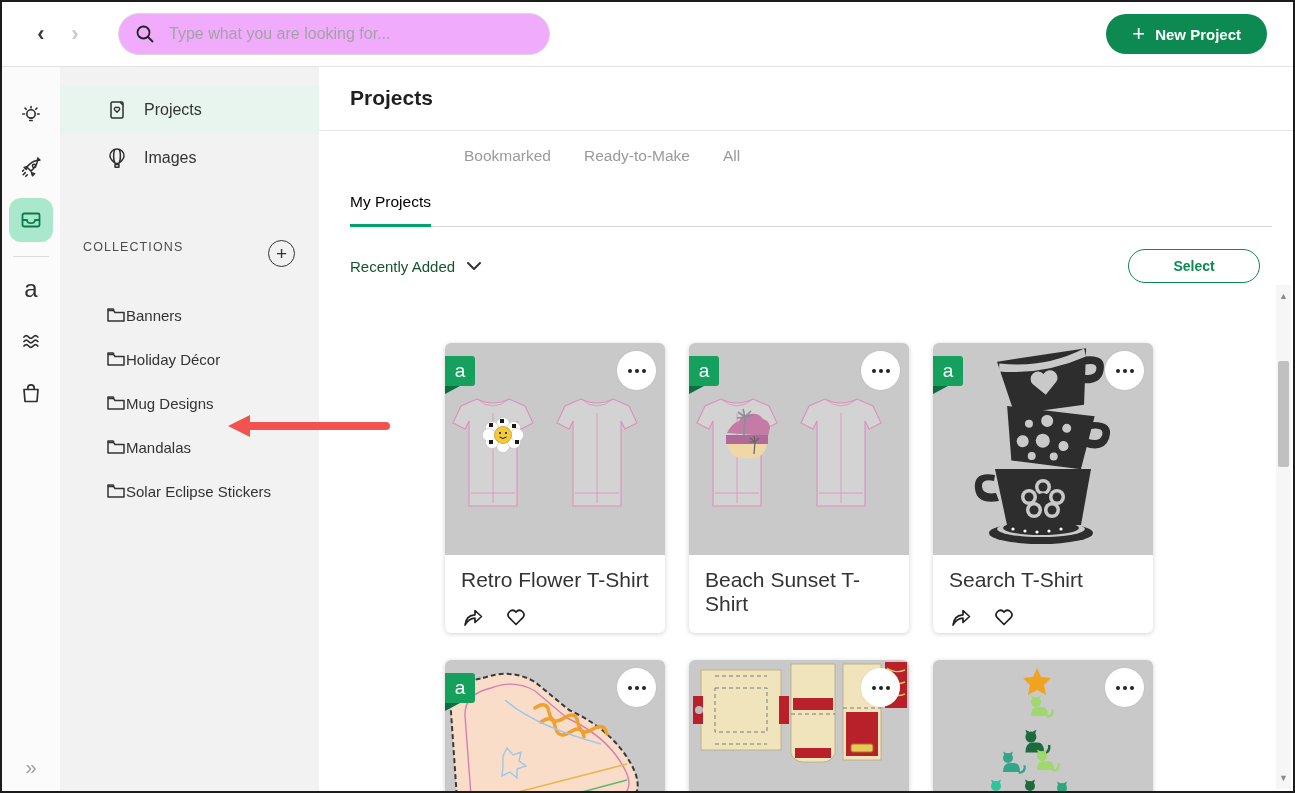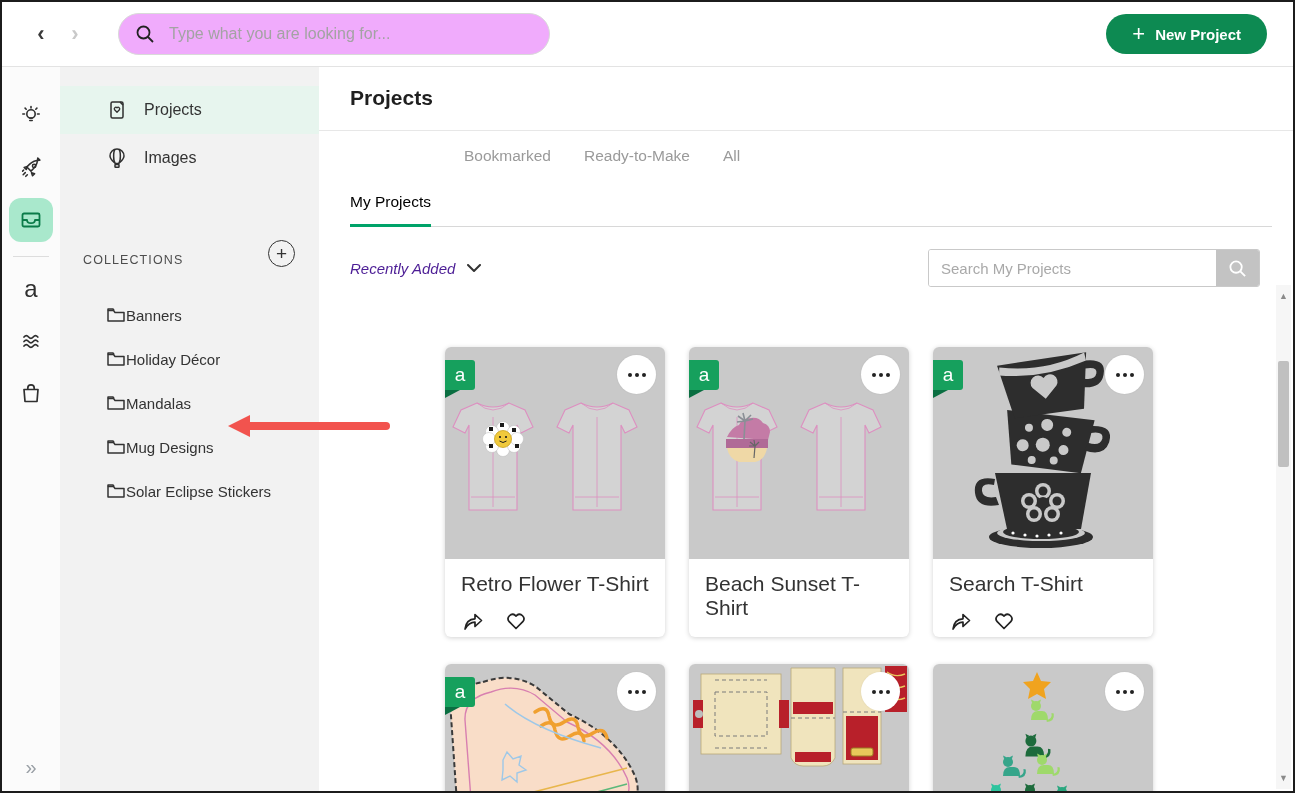--- a/index.html
+++ b/index.html
@@ -22,38 +22,38 @@
   .rail-item{width:44px;height:44px;display:flex;align-items:center;justify-content:center;border-radius:12px;margin-bottom:8px;color:#2f2f2f;cursor:pointer;}
   .rail-item.active{background:#a9e8cc;color:#0b7b49;}
   .rail-divider{width:36px;border-top:1px solid #ddd;margin:6px 0 10px;}
   .rail-logo{font-size:24px;color:#2f2f2f;line-height:1;}
   .rail-expand{position:absolute;bottom:12px;left:0;width:58px;text-align:center;color:#9aa0a6;font-size:20px;cursor:pointer;}
 
   
   .sidebar{position:absolute;top:64px;left:58px;bottom:0;width:259px;background:#f2f2f2;z-index:10;box-sizing:border-box;padding-top:20px;}
   .side-item{display:flex;align-items:center;height:48px;padding-left:46px;gap:16px;font-size:16px;color:#333;cursor:pointer;}
   .side-item.active{background:#e7f5ee;}
-  .collections-head{display:flex;align-items:flex-end;justify-content:space-between;margin:58px 24px 0 23px;}
+  .collections-head{display:flex;align-items:flex-start;justify-content:space-between;margin:58px 24px 0 23px;}
   .collections-title{font-size:12.5px;letter-spacing:1.1px;color:#4d4d4d;}
   .add-collection{width:27px;height:27px;border-radius:50%;border:1.6px solid #333;background:transparent;display:flex;align-items:center;justify-content:center;font-size:19px;color:#333;cursor:pointer;line-height:1;padding:0;}
   .collection-list{margin-top:26px;}
   .collection-item{display:flex;align-items:center;height:44px;padding-left:46px;font-size:15px;color:#333;cursor:pointer;}
 
   
   .annotate-arrow{position:absolute;top:413px;left:226px;width:166px;height:22px;z-index:40;pointer-events:none;}
 
   
   .main{position:absolute;top:64px;left:317px;right:0;bottom:0;background:#fff;box-sizing:border-box;padding-left:31px;overflow:hidden;}
   .page-title{padding-top:20px;font-size:21px;font-weight:bold;color:#1f1f1f;}
   .title-divider{border-bottom:1px solid #e7e7e7;margin-top:20px;margin-left:-31px;}
   .tabs{display:flex;gap:33px;margin-top:16px;border-bottom:1px solid #d8d8d8;width:922px;}
   .tab{font-size:15.5px;color:#9a9a9a;padding-bottom:13px;cursor:pointer;border-bottom:3px solid transparent;margin-bottom:-1px;}
   .tab.active{color:#000000;border-bottom-color:#00a369;margin-top:46px;}
   .toolbar{display:flex;align-items:center;margin-top:22px;padding-right:33px;}
-  .sort{display:flex;align-items:center;gap:12px;font-size:15px;color:#4c1d95;cursor:pointer;font-style:italic;}
+  .sort{display:flex;align-items:center;gap:12px;font-size:15px;color:#14532d;cursor:pointer;}
   .toolbar-right{margin-left:auto;display:flex;align-items:center;gap:17px;}
   .btn-select{width:132px;height:34px;border-radius:17px;border:1.6px solid #0d8a52;background:#fff;color:#0d8a52;font-size:14px;font-weight:bold;cursor:pointer;font-family:inherit;}
   .proj-search{display:flex;align-items:stretch;width:332px;height:38px;border:1px solid #c9c9c9;border-radius:3px;overflow:hidden;box-sizing:border-box;background:#fff;}
   .proj-search input{flex:1;border:none;outline:none;padding:0 12px;font-size:15px;color:#444;font-family:inherit;}
   .proj-search input::placeholder{color:#a9a9a9;}
   .proj-search button{width:43px;border:none;background:#c3c3c3;display:flex;align-items:center;justify-content:center;cursor:pointer;}
 
   
   .grid{margin-top:60px;margin-left:95px;display:grid;grid-template-columns:repeat(3,220px);column-gap:24px;row-gap:27px;}
   .card{width:220px;height:290px;border-radius:6px;background:#fff;box-shadow:0 1px 5px rgba(0,0,0,0.18);overflow:hidden;position:relative;}
@@ -173,28 +173,28 @@
             <path d="M2 5.5 h5.5 l1.5 2 h9 v8.5 h-16z"></path>
             <path d="M2 5.5 v-1.5 h5 l1 1.5"></path>
           </svg>
         <span>Holiday Décor</span>
       </div>
       <div class="collection-item">
         <svg width="20" height="20" viewBox="0 0 20 20" fill="none" stroke="#333" stroke-width="1.5" stroke-linejoin="round">
             <path d="M2 5.5 h5.5 l1.5 2 h9 v8.5 h-16z"></path>
             <path d="M2 5.5 v-1.5 h5 l1 1.5"></path>
           </svg>
-        <span>Mandalas</span>
+        <span>Mug Designs</span>
       </div>
       <div class="collection-item">
         <svg width="20" height="20" viewBox="0 0 20 20" fill="none" stroke="#333" stroke-width="1.5" stroke-linejoin="round">
             <path d="M2 5.5 h5.5 l1.5 2 h9 v8.5 h-16z"></path>
             <path d="M2 5.5 v-1.5 h5 l1 1.5"></path>
           </svg>
-        <span>Mug Designs</span>
+        <span>Mandalas</span>
       </div>
       <div class="collection-item">
         <svg width="20" height="20" viewBox="0 0 20 20" fill="none" stroke="#333" stroke-width="1.5" stroke-linejoin="round">
             <path d="M2 5.5 h5.5 l1.5 2 h9 v8.5 h-16z"></path>
             <path d="M2 5.5 v-1.5 h5 l1 1.5"></path>
           </svg>
         <span>Solar Eclipse Stickers</span>
       </div>
     </div>
   </div>
@@ -216,29 +216,21 @@
     </div>
 
     <div class="toolbar">
       <div class="sort">
         <span>Recently Added</span>
         <svg width="14" height="9" viewBox="0 0 14 9">
             <path d="M1 1 l6 6 6-6" fill="none" stroke="#333" stroke-width="2" stroke-linecap="round" stroke-linejoin="round"></path>
           </svg>
       </div>
       <div class="toolbar-right">
-        <div class="proj-search">
-          <input type="text" placeholder="Search My Projects" style="">
-          <button>
-            <svg width="19" height="19" viewBox="0 0 20 20">
-                <circle cx="8.5" cy="8.5" r="6" fill="none" stroke="#fff" stroke-width="1.9"></circle>
-                <line x1="13" y1="13" x2="18" y2="18" stroke="#fff" stroke-width="1.9"></line>
-              </svg>
-          </button>
-        </div>
+        <button class="btn-select">Select</button>
       </div>
     </div>
 
     <div class="grid">
 
       <div class="card">
         <div class="thumb">
           <div class="badge">a</div>
           <div class="menu-dots">
               <i></i>

